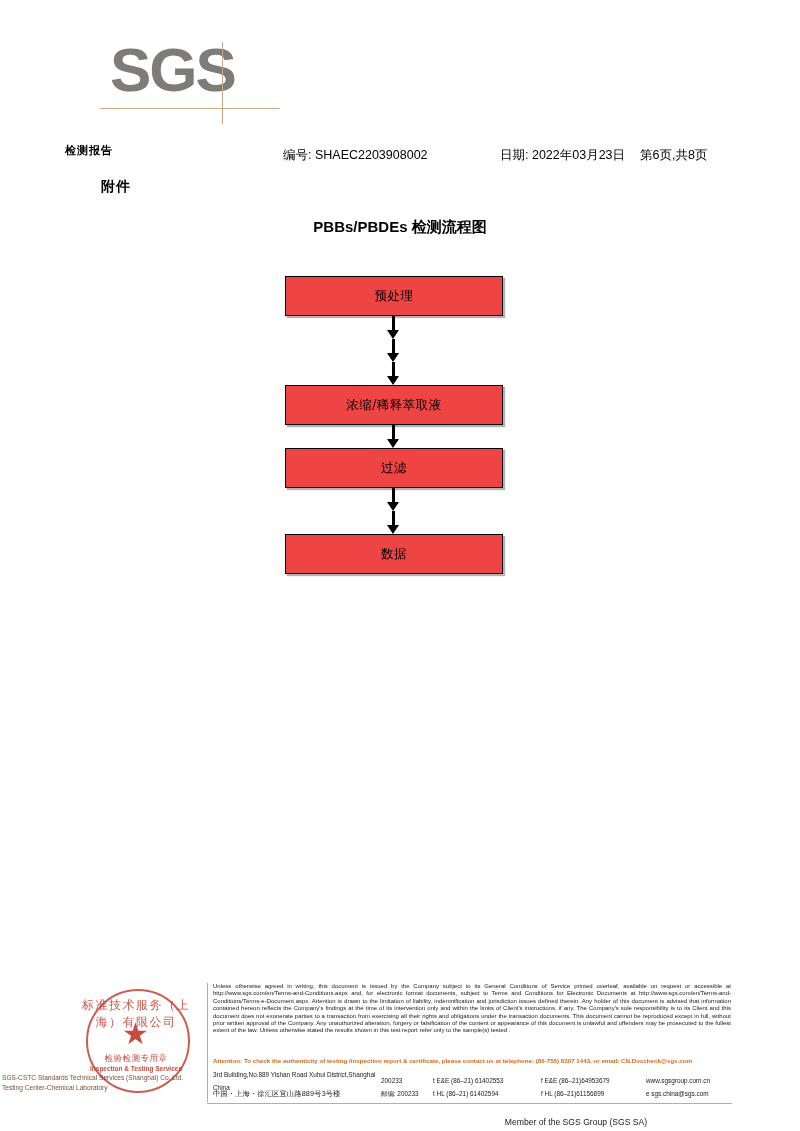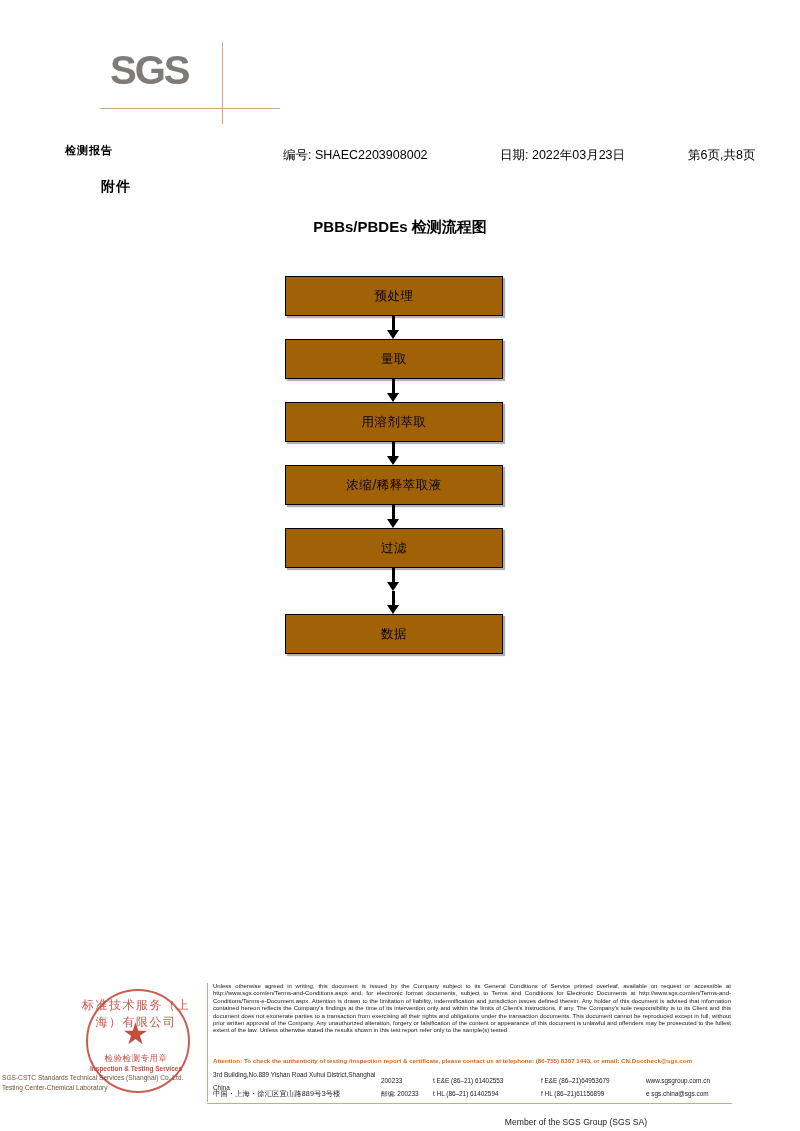--- a/index.html
+++ b/index.html
@@ -23,21 +23,21 @@
     top: 42px;
     width: 230px;
     height: 75px;
   }
   .logo-text {
     position: absolute;
     left: 0;
     top: -6px;
     font-family: "Liberation Sans", "DejaVu Sans", sans-serif;
     font-weight: bold;
-    font-size: 40px;
+    font-size: 62px;
     letter-spacing: -2px;
     color: #7e7b78;
     line-height: 68px;
     -webkit-text-stroke: 0px;
   }
   .logo-hline {
     position: absolute;
     left: -10px;
     top: 66px;
     width: 180px;
@@ -88,21 +88,20 @@
     position: absolute;
     left: 500px;
     top: 5px;
     font-size: 12.5px;
   }
   .hdr-page {
     position: absolute;
     left: 640px;
     top: 5px;
     font-size: 12.5px;
-    margin-left: 48px;
   }
 
   
   .flow-title {
     position: absolute;
     left: 0;
     top: 218px;
     width: 800px;
     text-align: center;
     font-size: 15px;
@@ -113,21 +112,21 @@
     left: 285px;
     top: 276px;
     width: 220px;
   }
   .fbox {
     position: relative;
     width: 216px;
     height: 38px;
     border: 1px solid #000;
     box-shadow: 2px 2px 1px rgba(0,0,0,0.30);
-    background: #a16207;
+    background: #ef4444;
     display: flex;
     align-items: center;
     justify-content: center;
     font-size: 12.5px;
     font-family: "DejaVu Serif", "Liberation Serif", serif;
     letter-spacing: 0.5px;
     box-sizing: content-box;
   }
   .farrow {
     position: relative;
@@ -323,31 +322,25 @@
 
 <div class="flow">
   <div class="fbox">
     <span>预处理</span>
   </div>
   <div class="farrow">
     <div class="shaft"></div>
     <div class="head"></div>
   </div>
 
-  <div class="fbox">
-    <span>量取</span>
-  </div>
-  <div class="farrow">
-    <div class="shaft"></div>
-    <div class="head"></div>
-  </div>
-
-  <div class="fbox">
-    <span>用溶剂萃取</span>
-  </div>
+  <div class="farrow">
+    <div class="shaft"></div>
+    <div class="head"></div>
+  </div>
+
   <div class="farrow">
     <div class="shaft"></div>
     <div class="head"></div>
   </div>
 
   <div class="fbox">
     <span>浓缩/稀释萃取液</span>
   </div>
   <div class="farrow">
     <div class="shaft"></div>

